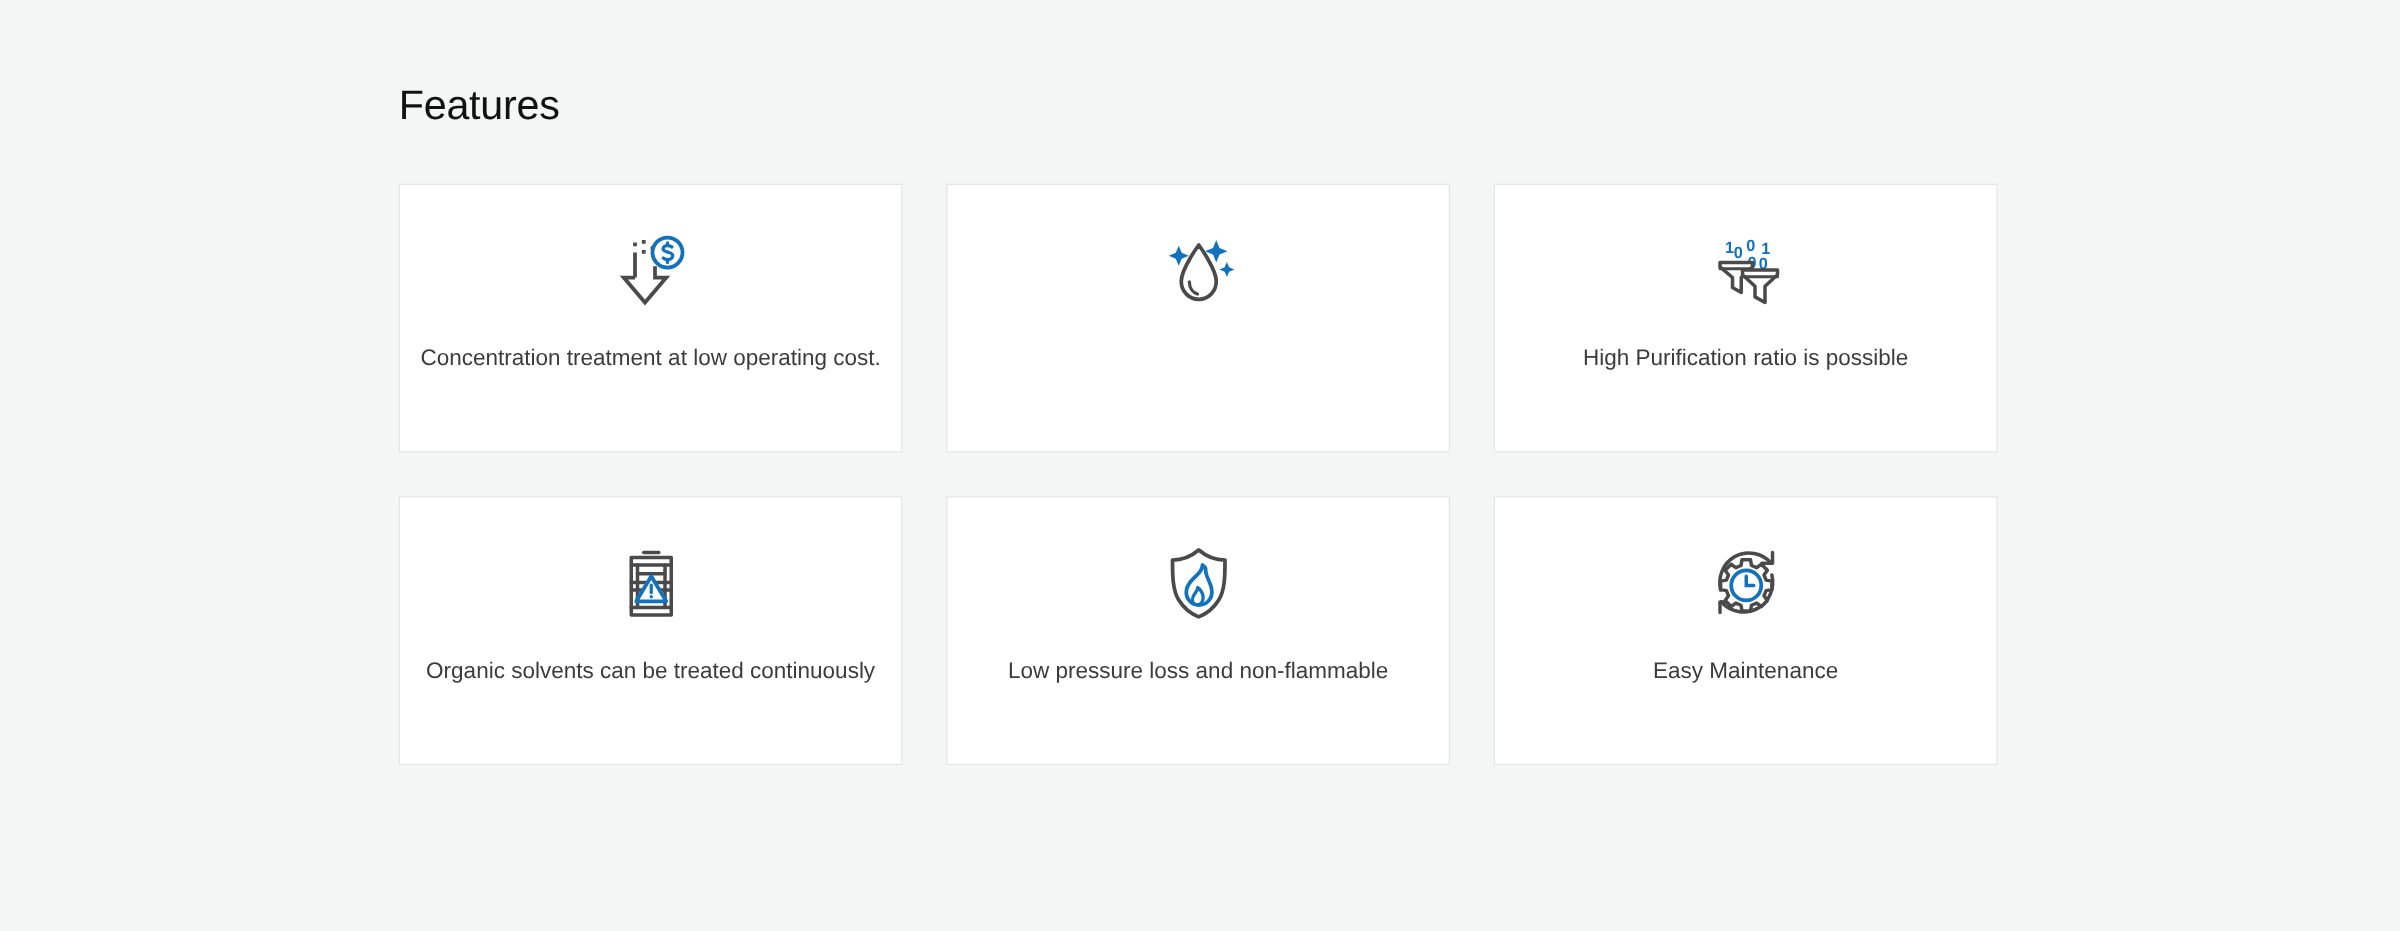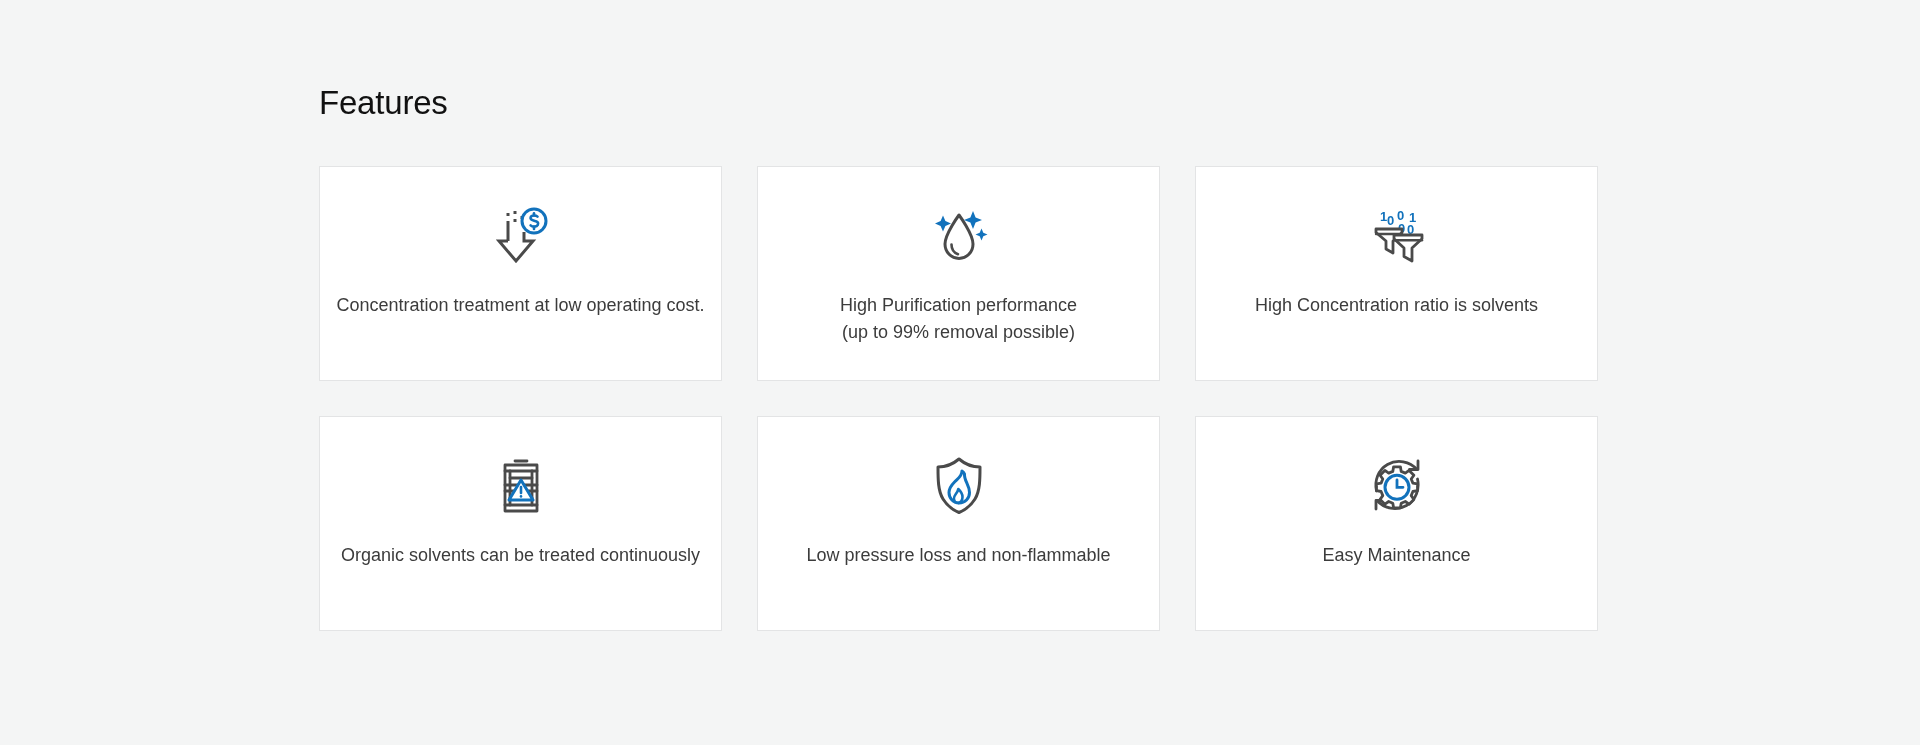--- a/index.html
+++ b/index.html
@@ -24,21 +24,21 @@
     left: 319px;
     top: 0;
     width: 1283px;
   }
   .section-title {
     font-size: 33px;
     font-weight: normal;
     color: #111111;
     letter-spacing: -0.2px;
     margin: 0;
-    padding-top: 83px;
+    padding-top: 64px;
     line-height: 1.2;
   }
   .cards-grid {
     display: grid;
     grid-template-columns: repeat(3, 403px);
     column-gap: 35px;
     row-gap: 35px;
     margin-top: 43px;
   }
   .card {
@@ -114,24 +114,20 @@
           <svg viewBox="0 0 72 72" xmlns="http://www.w3.org/2000/svg">
             <path d="M36 16 C36 16 50 35 50 45 C50 53.2 43.7 59.5 36 59.5 C28.3 59.5 22 53.2 22 45 C22 35 36 16 36 16 Z" fill="#ffffff" stroke="#4a4a4a" stroke-width="3" stroke-linejoin="round"></path>
             <path d="M28.5 45.5 C28.5 50.5 31.5 54 35 55.2" fill="none" stroke="#4a4a4a" stroke-width="2.6" stroke-linecap="round"></path>
             <g fill="#1272bc">
               <path d="M20 16.5 L22.4 22.1 L28 24.5 L22.4 26.9 L20 32.5 L17.6 26.9 L12 24.5 L17.6 22.1 Z"></path>
               <path d="M50 12 L52.6 18.4 L59 21 L52.6 23.6 L50 30 L47.4 23.6 L41 21 L47.4 18.4 Z"></path>
               <path d="M58.5 29.5 L60.3 33.7 L64.5 35.5 L60.3 37.3 L58.5 41.5 L56.7 37.3 L52.5 35.5 L56.7 33.7 Z"></path>
             </g>
           </svg>
         </span>
-        <div class="card-text">
-          <span class="line">High Purification performance</span>
-          <span class="line">(up to 99% removal possible)</span>
-        </div>
       </div>
 
       <div class="card">
         <span class="card-icon">
           <svg viewBox="0 0 72 72" xmlns="http://www.w3.org/2000/svg">
             <g fill="#1272bc" font-family="'Liberation Sans', sans-serif" font-size="13" font-weight="bold">
               <text x="19" y="22">1</text>
               <text x="26" y="26">0</text>
               <text x="36" y="21">0</text>
               <text x="48" y="23">1</text>
@@ -142,21 +138,21 @@
               <path d="M15 30 L41 30 L41 33.5 L32 42 L32 54 L25 50 L25 42 L15 33.5 Z"></path>
               <path d="M15 35 L41 35" stroke-width="2.4"></path>
             </g>
             <g fill="#ffffff" stroke="#4a4a4a" stroke-width="2.8" stroke-linejoin="round" stroke-linecap="round">
               <path d="M33 36 L61 36 L61 39.8 L51 49 L51 62 L43 57.5 L43 49 L33 39.8 Z"></path>
               <path d="M33 41.3 L61 41.3" stroke-width="2.4"></path>
             </g>
           </svg>
         </span>
         <div class="card-text">
-          <span class="line">High Concentration ratio is solvents</span>
+          <span class="line">High Purification ratio is possible</span>
         </div>
       </div>
 
       <div class="card">
         <span class="card-icon">
           <svg viewBox="0 0 72 72" xmlns="http://www.w3.org/2000/svg">
             <g fill="none" stroke="#4a4a4a" stroke-width="2.8" stroke-linejoin="round" stroke-linecap="round">
               <path d="M30 12 L42 12"></path>
               <path d="M20 16 L52 16 L52 22 L20 22 Z"></path>
               <path d="M20 22 L20 56"></path>

